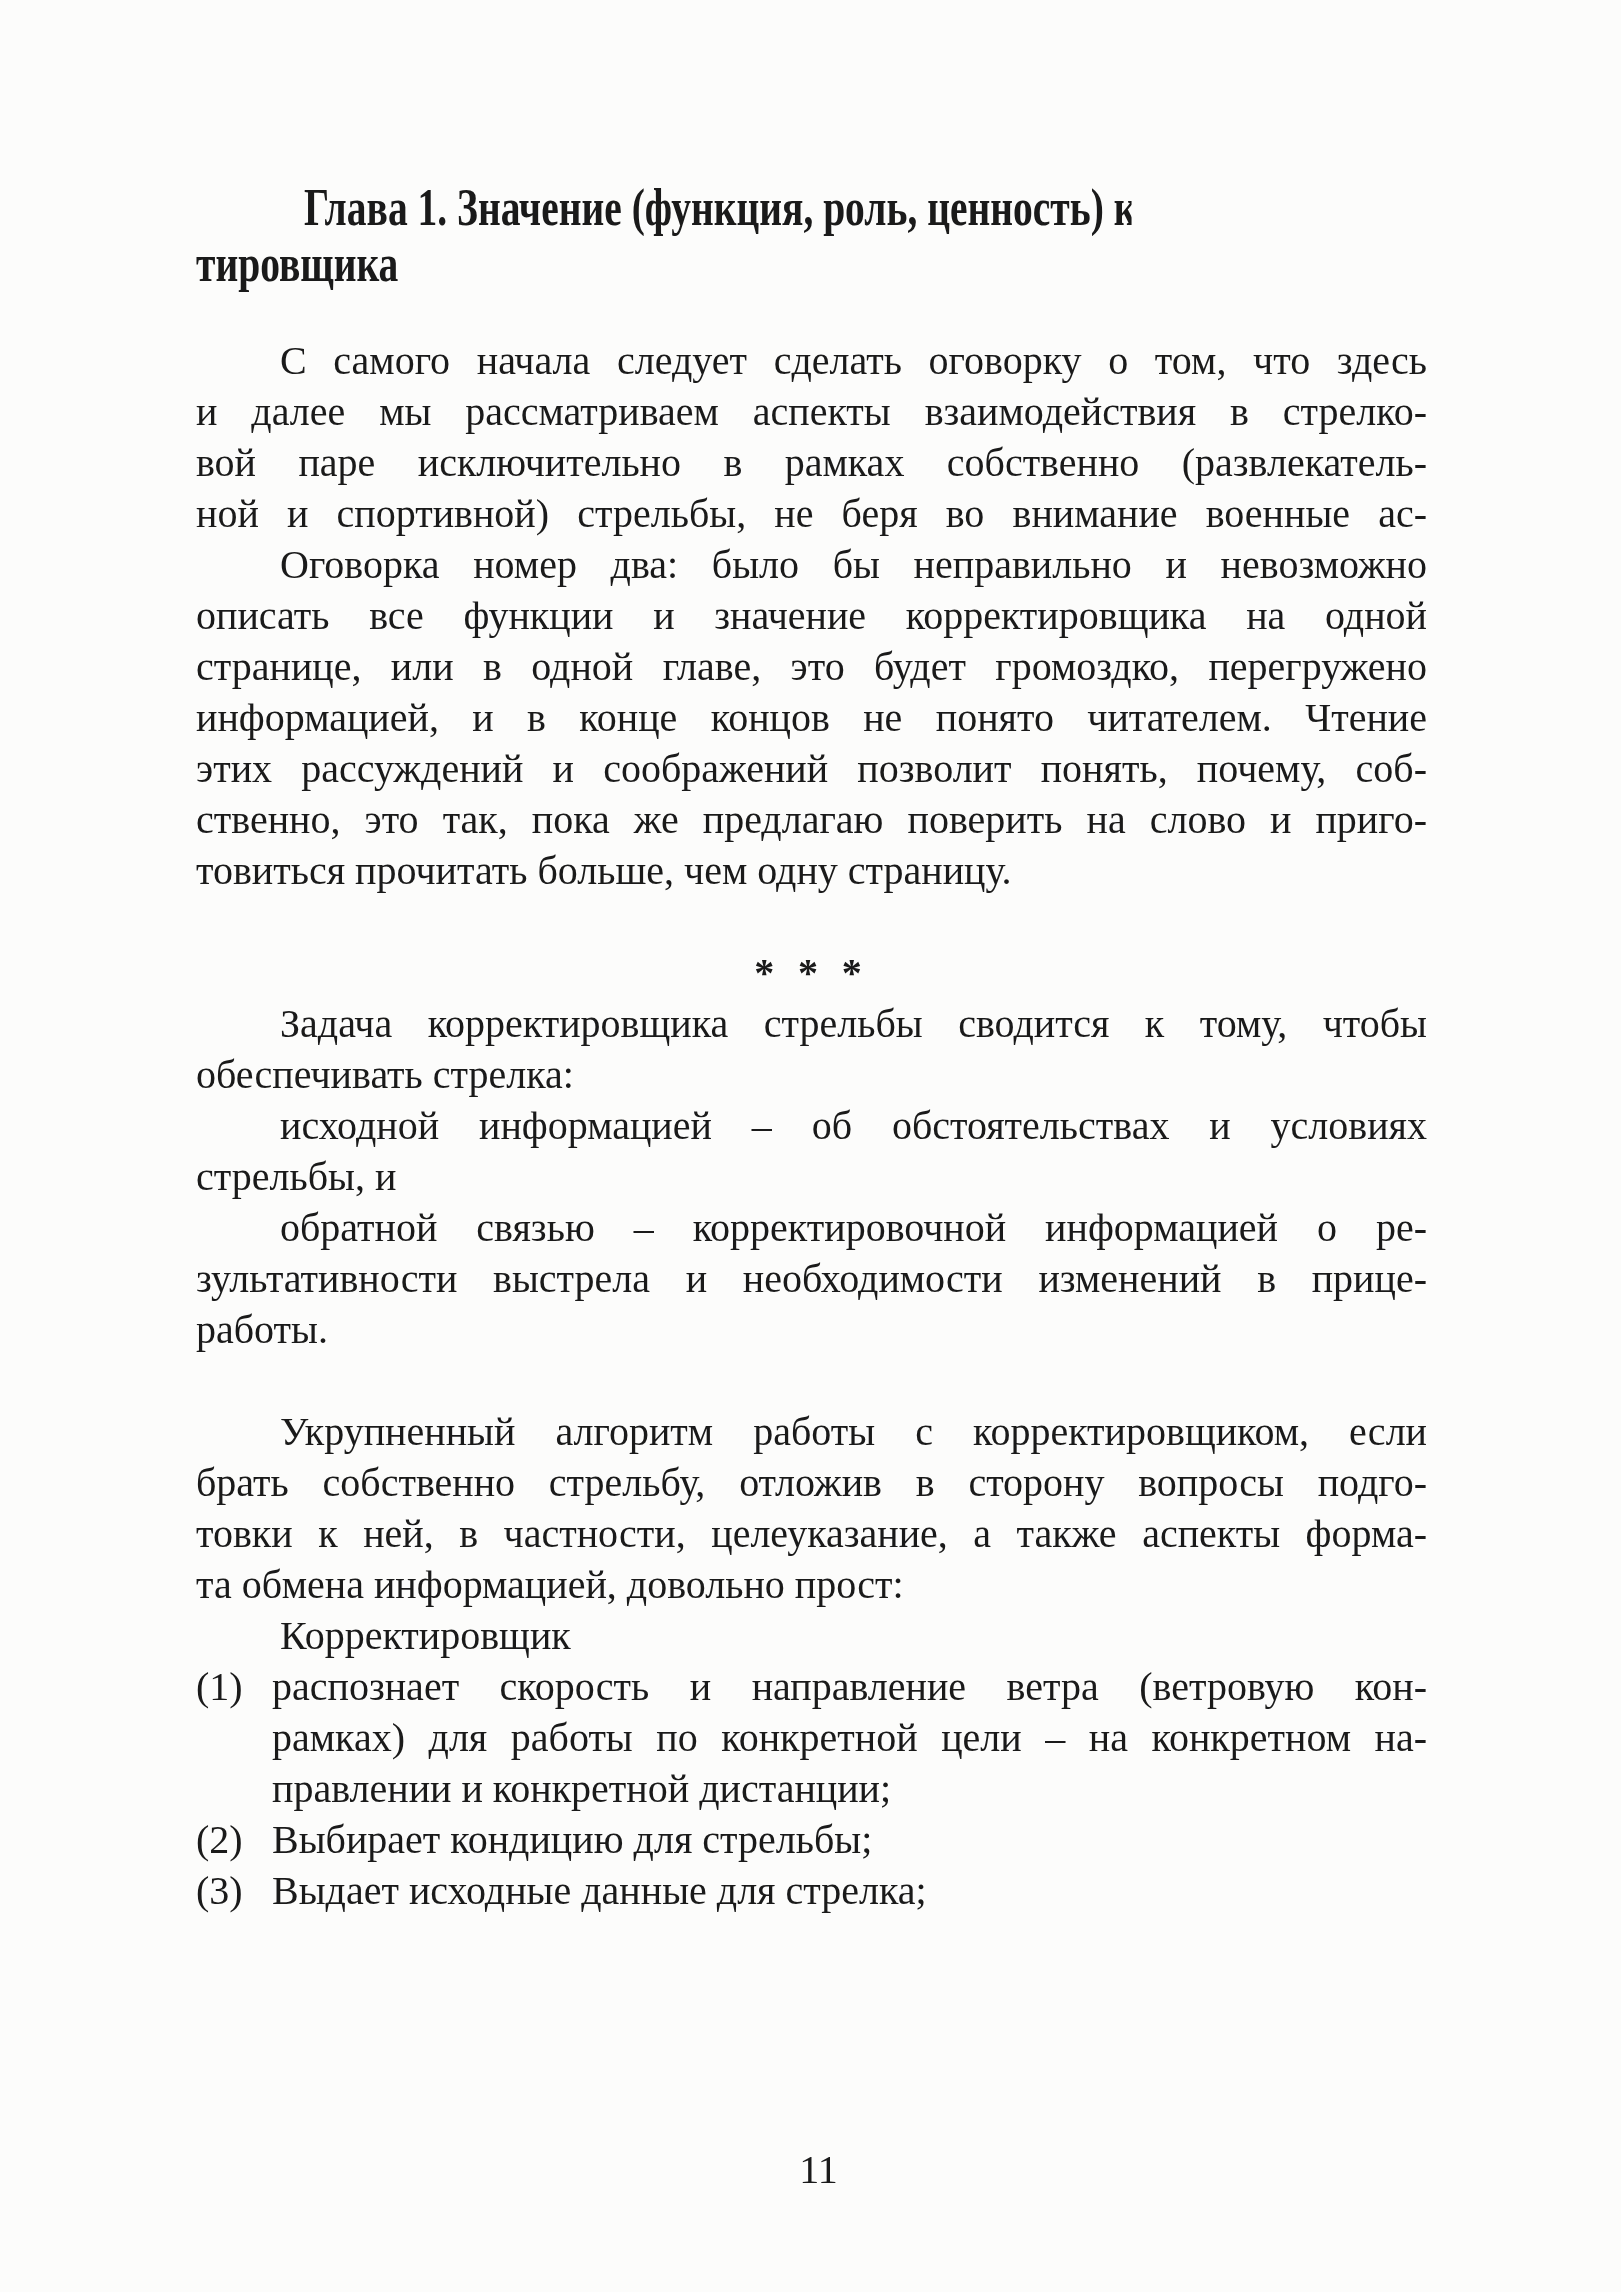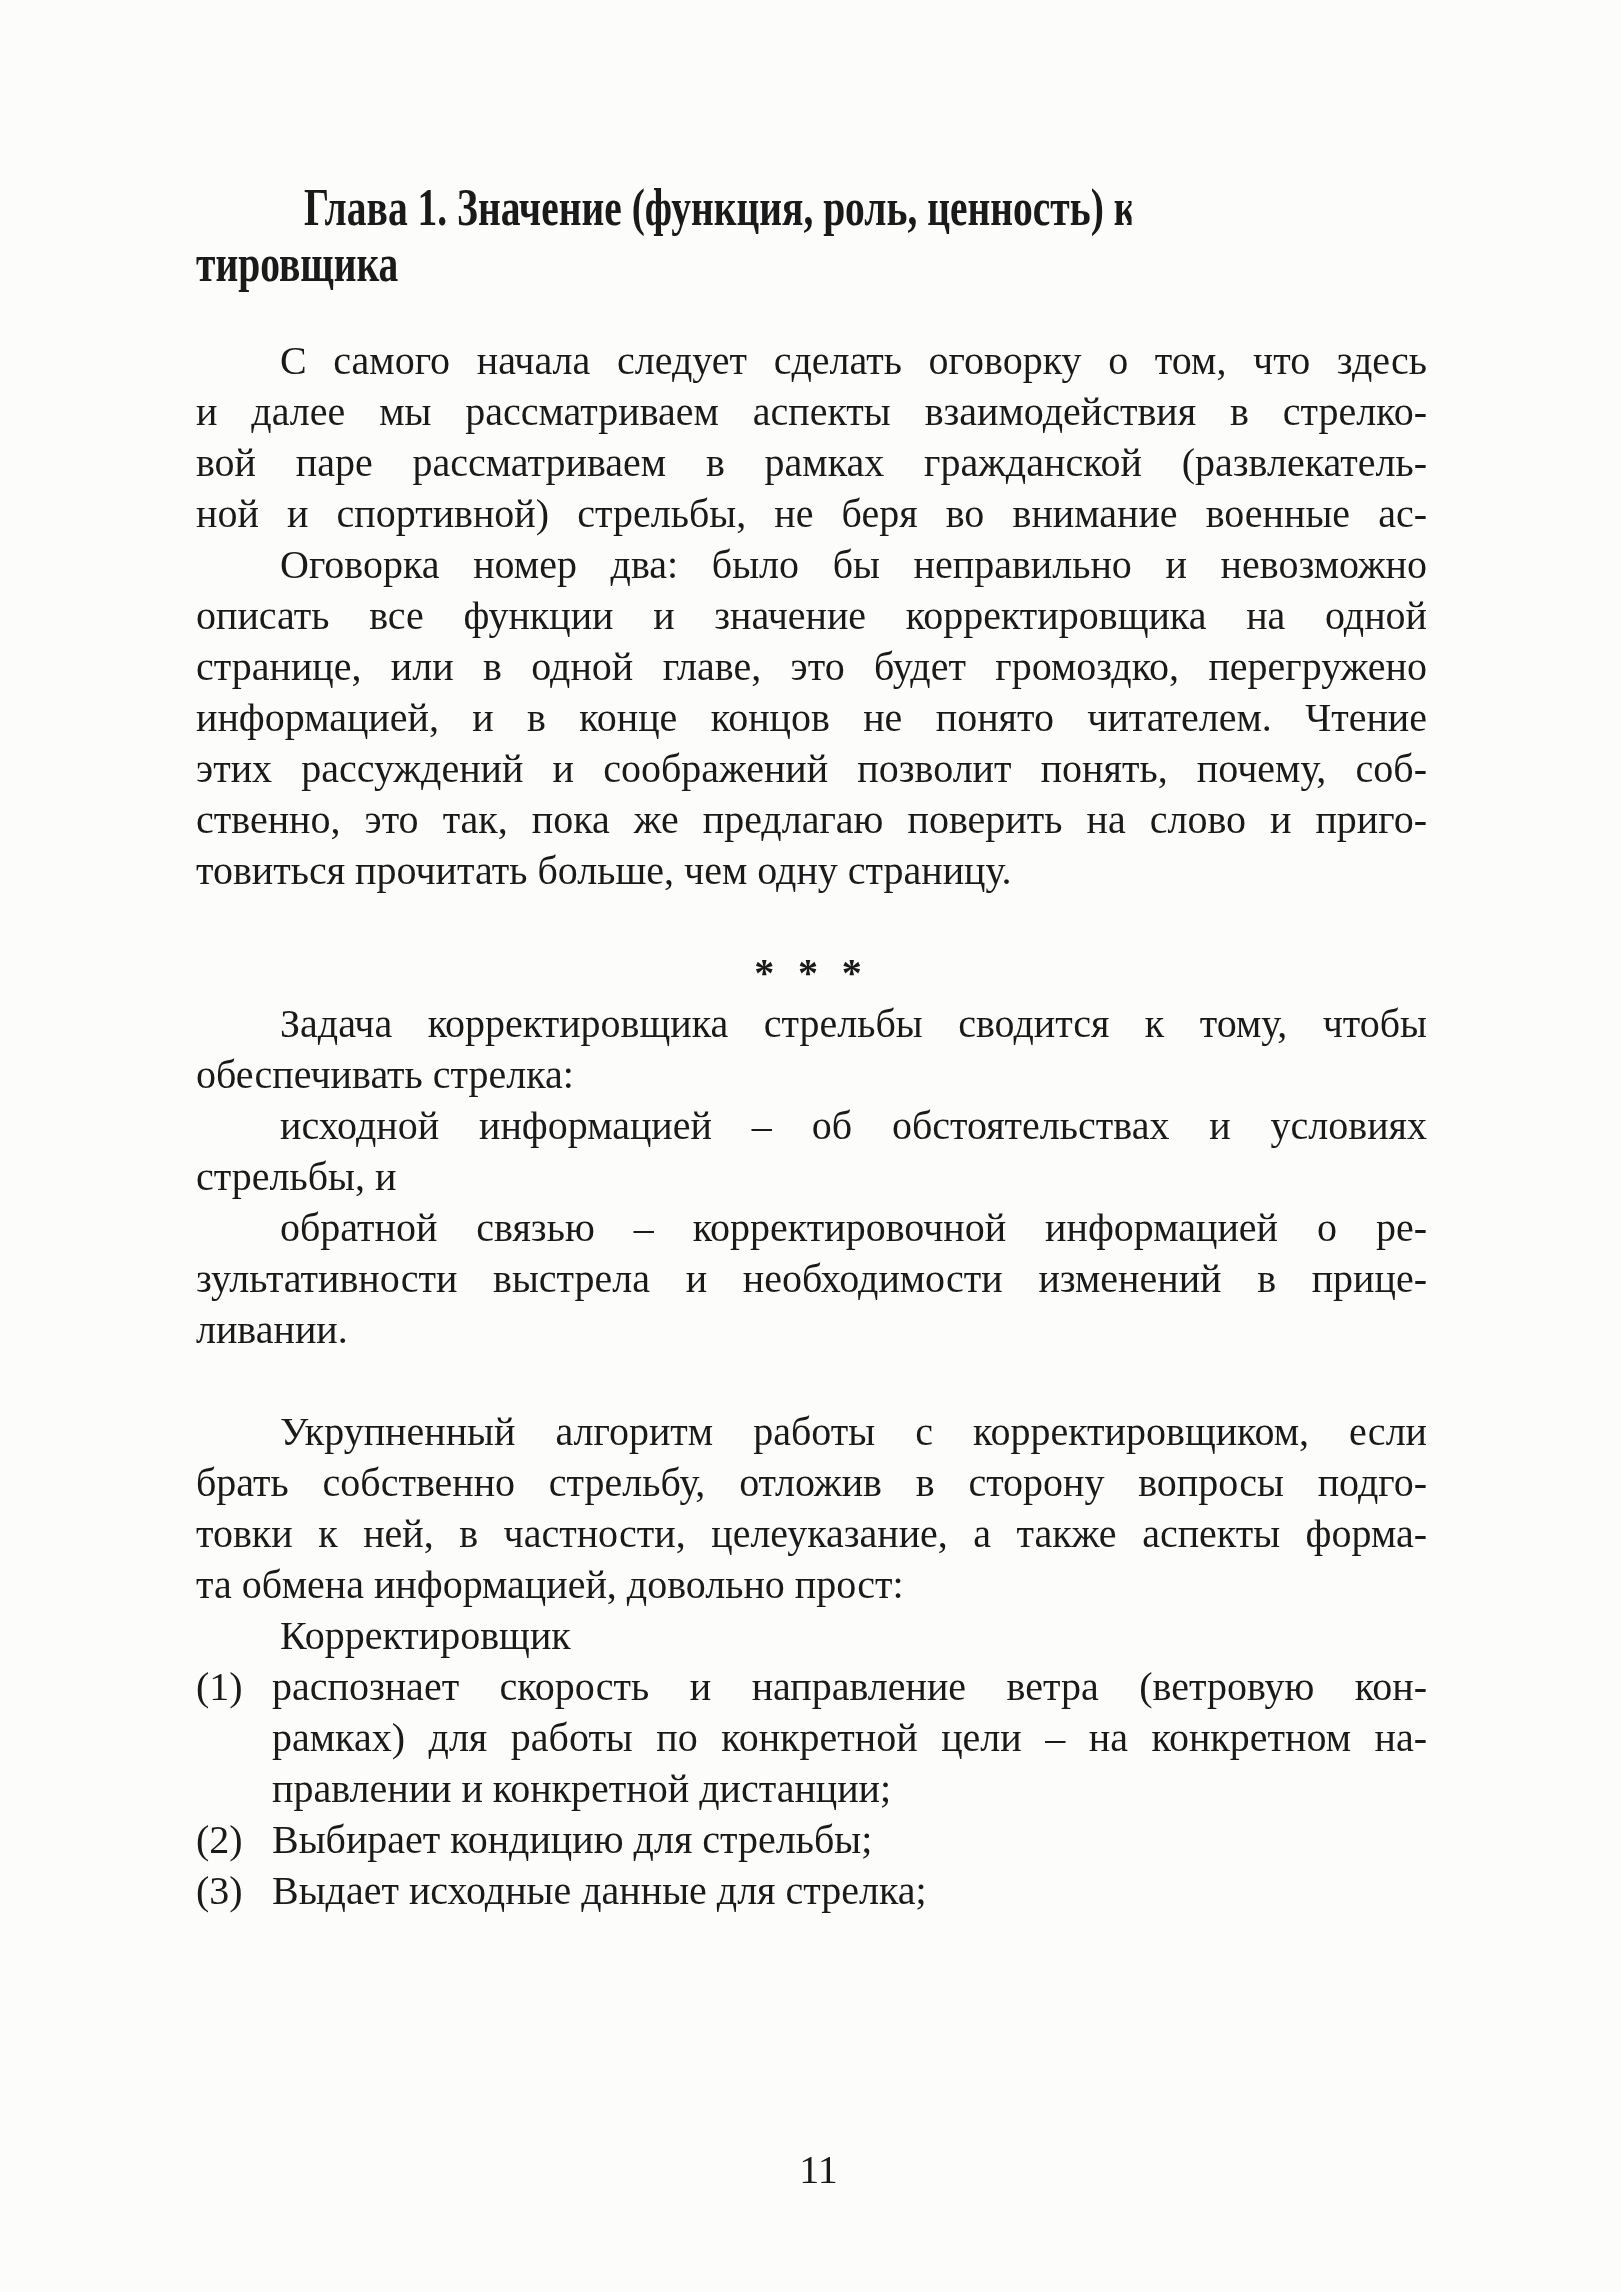--- a/index.html
+++ b/index.html
@@ -48,38 +48,38 @@
 <body>
 
 <div class="page">
   <div class="column heading">
       <div class="line indent"><span>Глава 1. Значение (функция, роль, ценность) коррек-</span></div>
       <div class="line last"><span>тировщика</span></div>
     </div>
   <div class="column body-text">
       <div class="line indent"><span>С самого начала следует сделать оговорку о том, что здесь</span></div>
       <div class="line"><span>и далее мы рассматриваем аспекты взаимодействия в стрелко-</span></div>
-      <div class="line"><span>вой паре рассматриваем в рамках гражданской (развлекатель-</span></div>
+      <div class="line"><span>вой паре исключительно в рамках собственно (развлекатель-</span></div>
       <div class="line"><span>ной и спортивной) стрельбы, не беря во внимание военные ас-</span></div>
       <div class="line indent"><span>Оговорка номер два: было бы неправильно и невозможно</span></div>
       <div class="line"><span>описать все функции и значение корректировщика на одной</span></div>
       <div class="line"><span>странице, или в одной главе, это будет громоздко, перегружено</span></div>
       <div class="line"><span>информацией, и в конце концов не понято читателем. Чтение</span></div>
       <div class="line"><span>этих рассуждений и соображений позволит понять, почему, соб-</span></div>
       <div class="line"><span>ственно, это так, пока же предлагаю поверить на слово и приго-</span></div>
       <div class="line last"><span>товиться прочитать больше, чем одну страницу.</span></div>
       <div class="line blank"></div>
       <div class="line separator">* * *</div>
       <div class="line indent"><span>Задача корректировщика стрельбы сводится к тому, чтобы</span></div>
       <div class="line last"><span>обеспечивать стрелка:</span></div>
       <div class="line indent"><span class="italic">исходной информацией</span><span> – об обстоятельствах и условиях</span></div>
       <div class="line last"><span>стрельбы, и</span></div>
       <div class="line indent"><span class="italic">обратной связью</span><span> – корректировочной информацией о ре-</span></div>
       <div class="line"><span>зультативности выстрела и необходимости изменений в прице-</span></div>
-      <div class="line last"><span>ливании.</span></div>
+      <div class="line last"><span>работы.</span></div>
       <div class="line blank"></div>
       <div class="line indent"><span>Укрупненный алгоритм работы с корректировщиком, если</span></div>
       <div class="line"><span>брать собственно стрельбу, отложив в сторону вопросы подго-</span></div>
       <div class="line"><span>товки к ней, в частности, целеуказание, а также аспекты форма-</span></div>
       <div class="line last"><span>та обмена информацией, довольно прост:</span></div>
       <div class="line indent last"><span>Корректировщик</span></div>
       <div class="line hang"><span class="marker">(1)</span><span class="italic">распознает скорость и направление ветра (ветровую кон-</span></div>
       <div class="line hang"><span class="italic">рамках)</span><span> для работы по конкретной цели – на конкретном на-</span></div>
       <div class="line hang last"><span>правлении и конкретной дистанции;</span></div>
       <div class="line hang last"><span class="marker">(2)</span><span>Выбирает кондицию для стрельбы;</span></div>

